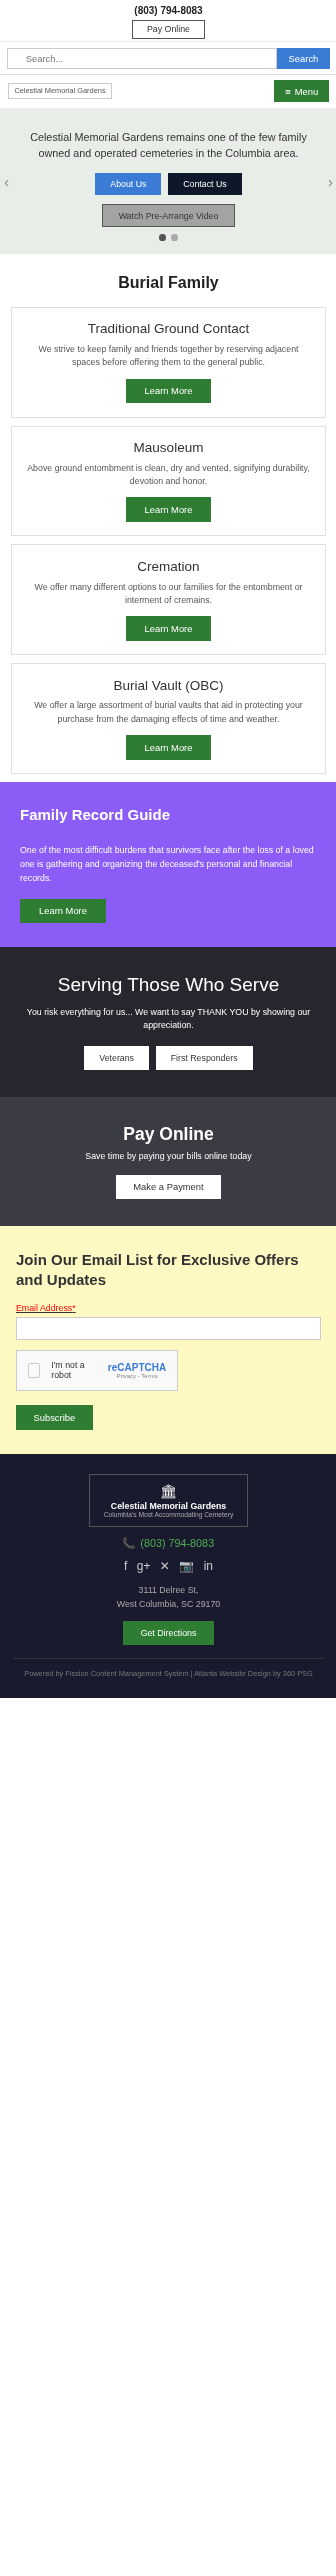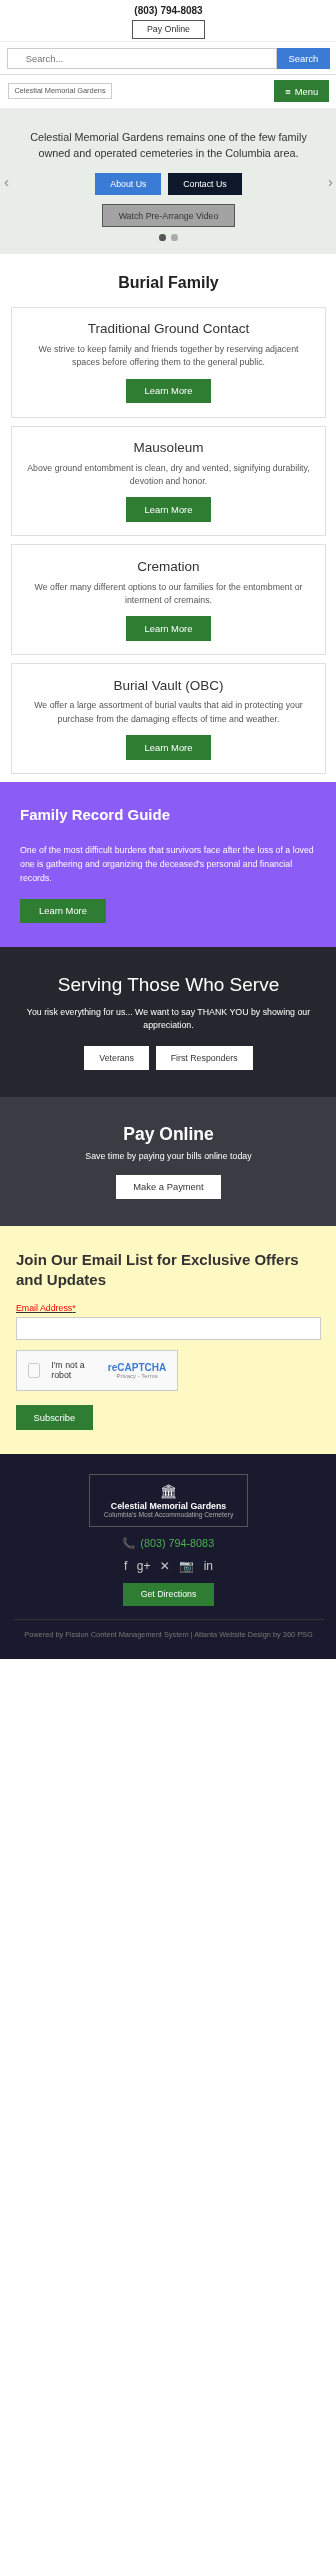--- a/index.html
+++ b/index.html
@@ -207,16 +207,19 @@
     <span>📞</span>
     <span>(803) 794-8083</span>
   </div>
   <div class="footer-social">
     <span class="social-icon">f</span>
     <span class="social-icon">g+</span>
     <span class="social-icon">✕</span>
     <span class="social-icon">📷</span>
     <span class="social-icon">in</span>
   </div>
+  <div class="footer-address">
+    3111 Delree St,<br>West Columbia, SC 29170
+  </div>
   <button class="get-directions-btn">Get Directions</button>
   <div class="footer-bottom">Powered by Fission Content Management System | Atlanta Website Design by 360 PSG</div>
 </div>
 
 
 </body></html>

